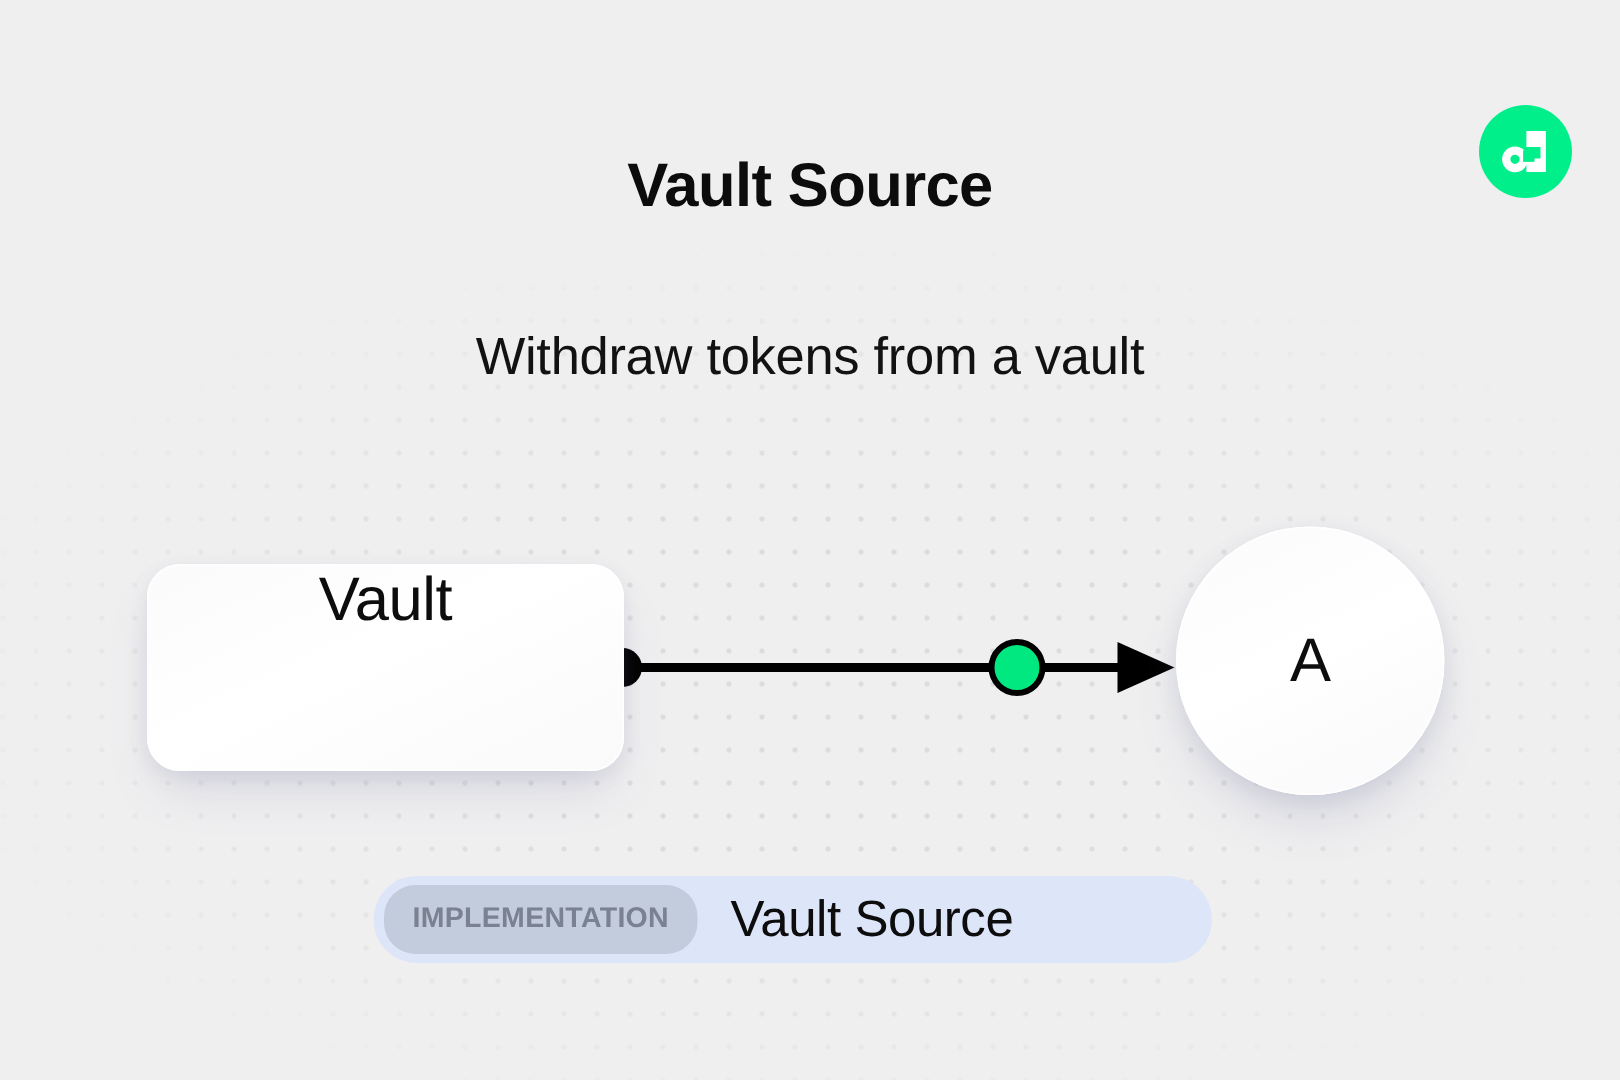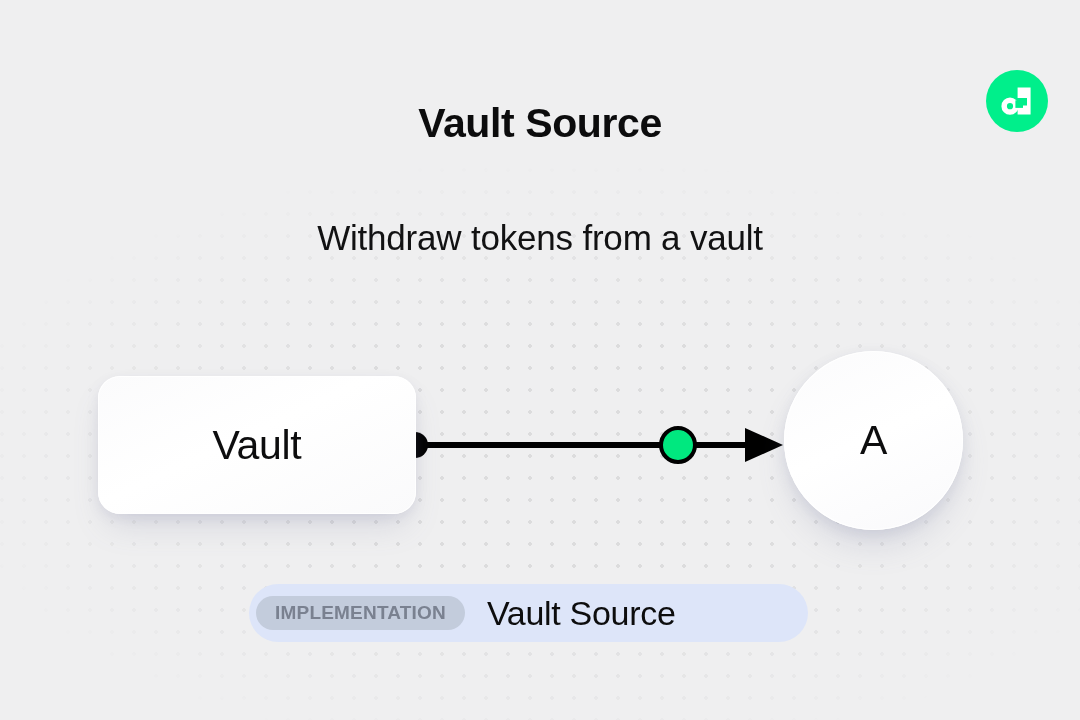--- a/index.html
+++ b/index.html
@@ -89,21 +89,20 @@
     top: 338px;
     width: 318px;
     height: 138px;
     border-radius: 22px;
     background: linear-gradient(155deg, #fbfbfc 0%, #ffffff 45%, #fafafb 100%);
     box-shadow:
       0 18px 34px -10px rgba(108,112,150,0.22),
       0 4px 12px rgba(120,124,160,0.13),
       0 0 0 1px rgba(255,255,255,0.9) inset;
     display: flex;
-    align-items: center;
     justify-content: center;
   }
   .node-box-label {
     font-size: 41px;
     color: #0d0d0e;
     letter-spacing: -0.3px;
   }
 
   .node-circle {
     position: absolute;
@@ -135,21 +134,21 @@
     width: 559px;
     height: 58px;
     border-radius: 29px;
     background: #dde5f9;
     display: flex;
     align-items: center;
     padding-left: 7px;
     box-sizing: border-box;
   }
   #impl-tag {
-    height: 34px;
+    height: 46px;
     border-radius: 21px;
     background: #c3ccdc;
     display: flex;
     align-items: center;
     padding: 0 19px;
     box-sizing: border-box;
   }
   #impl-tag-text {
     font-size: 19px;
     font-weight: bold;

